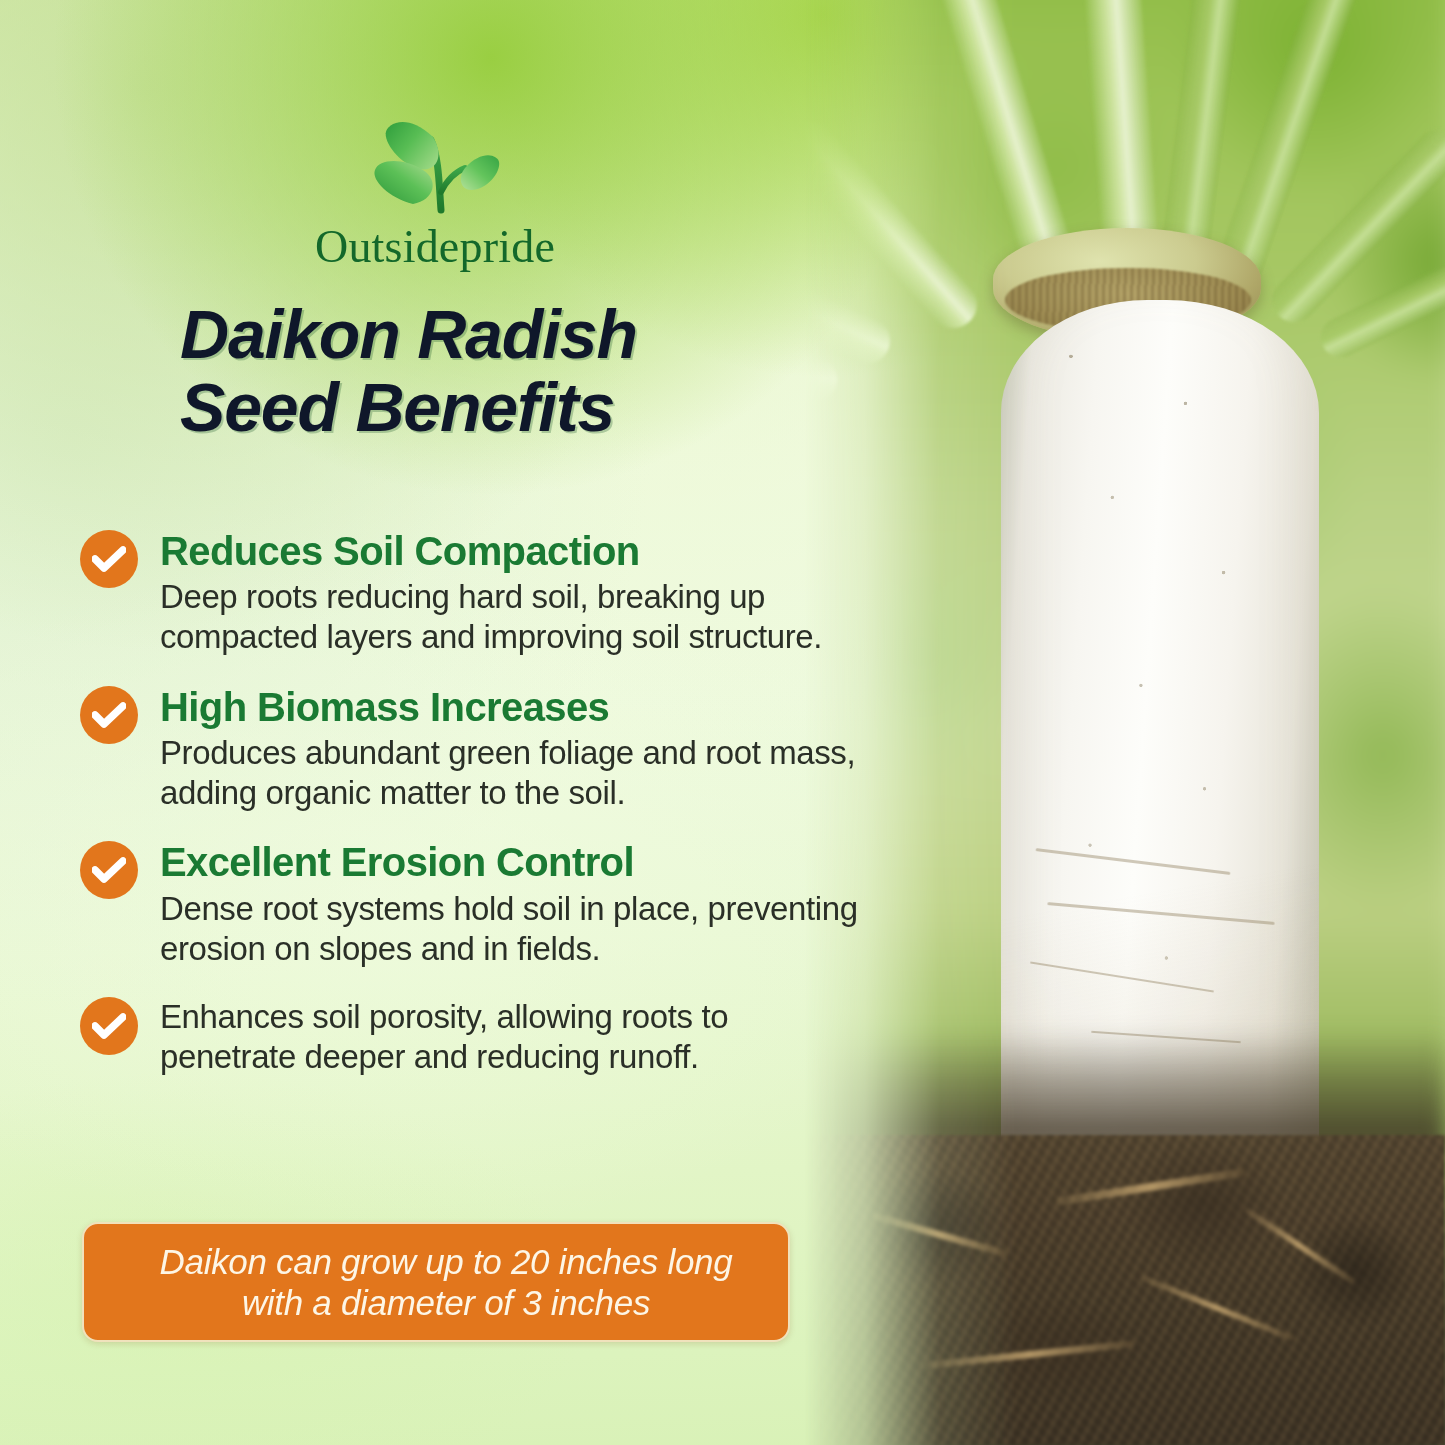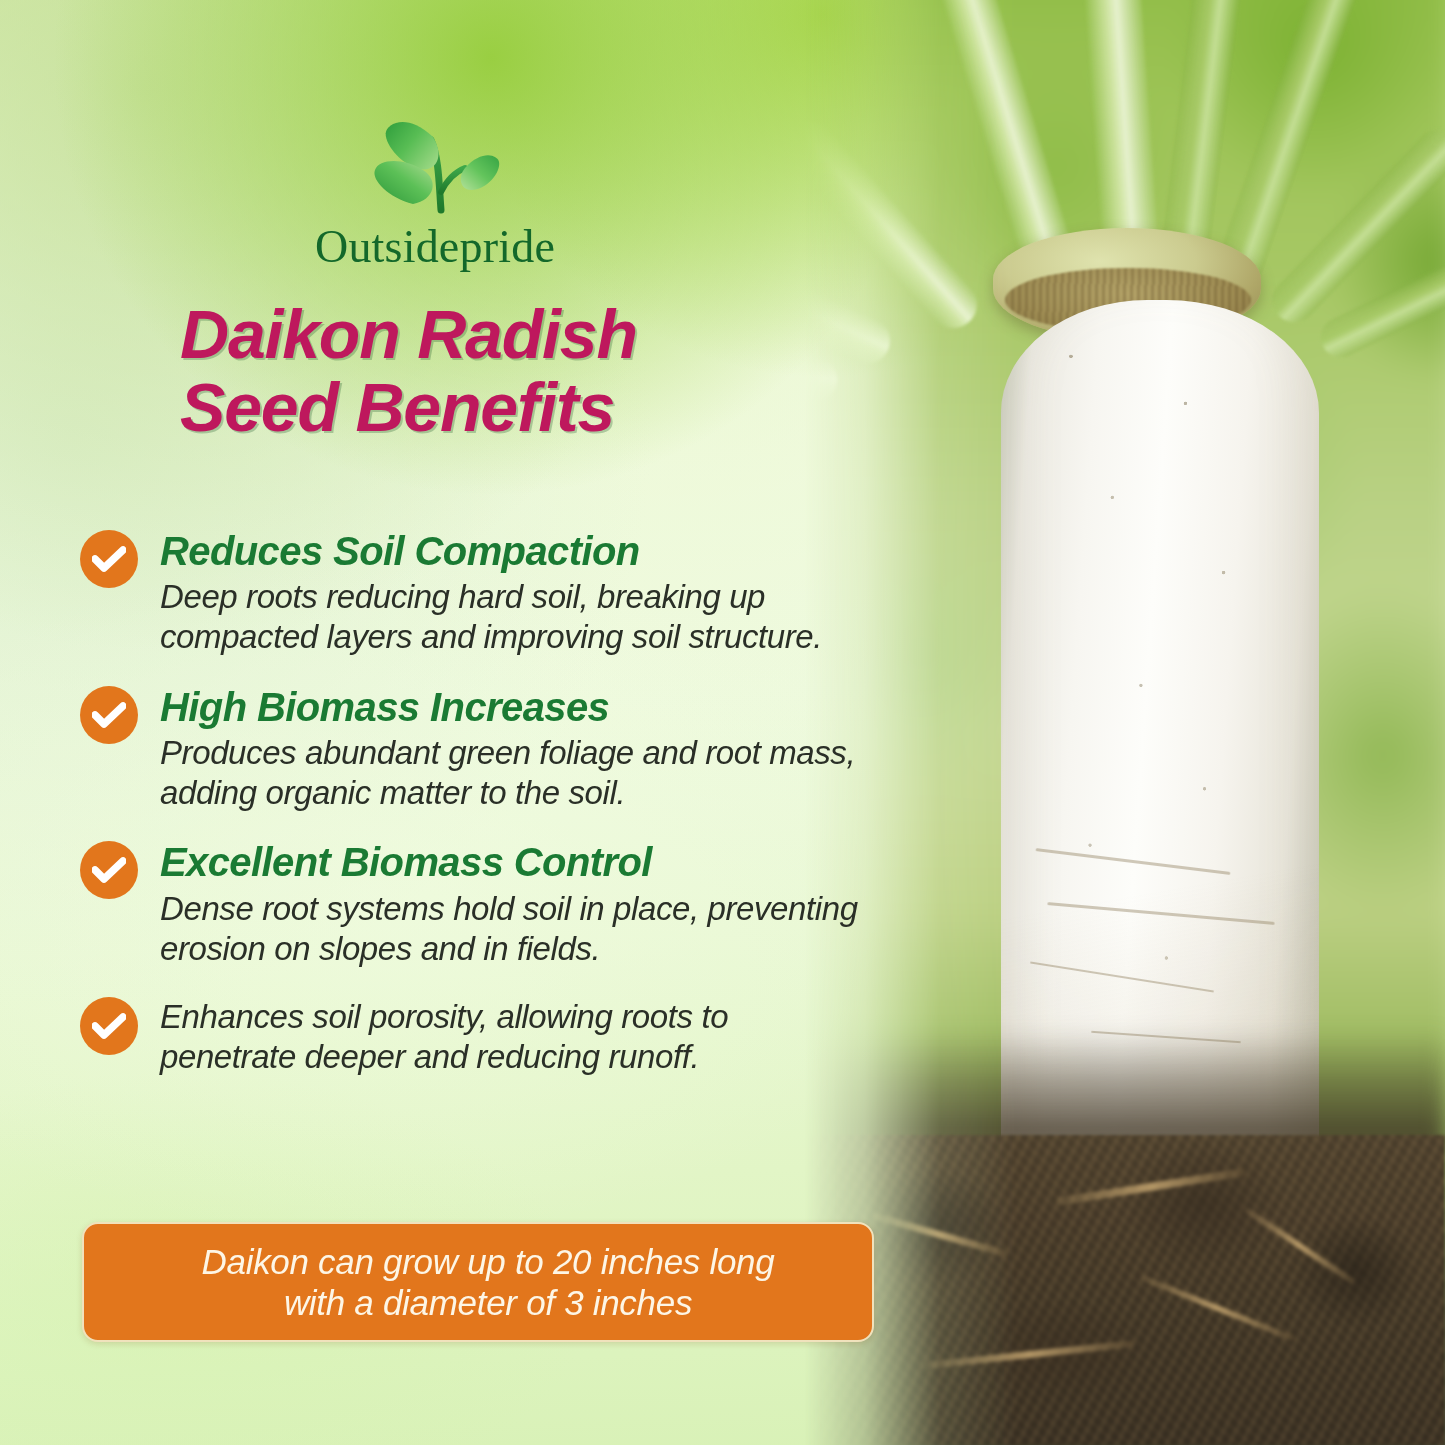--- a/index.html
+++ b/index.html
@@ -189,21 +189,21 @@
   
   .title{
     position:absolute;
     left:180px; top:298px;
     width:640px;
     font-size:68px;
     line-height:1.07;
     font-weight:bold;
     font-style:italic;
     letter-spacing:-1.2px;
-    color:#be185d;
+    color:#0f172a;
     text-shadow:2px 2px 0 rgba(28,90,42,.28);
   }
 
   
   .benefits{
     position:absolute;
     left:80px; top:528px;
     width:830px;
   }
   .benefit{
@@ -215,21 +215,21 @@
   }
   .check{
     flex:0 0 auto;
     width:58px; height:58px;
     border-radius:50%;
     background:#E2761C;
     display:flex; align-items:center; justify-content:center;
     margin-top:2px;
   }
   .check svg{ display:block; }
-  .b-text{ flex:1 1 auto; padding-top:2px;font-style:italic; }
+  .b-text{ flex:1 1 auto; padding-top:2px; }
   .b-title{
     font-size:40px;
     font-weight:bold;
     letter-spacing:-.6px;
     color:#1a7a33;
     line-height:1.08;
     margin-bottom:4px;
   }
   .b-desc{
     font-size:33px;
@@ -237,21 +237,21 @@
     letter-spacing:-.4px;
     color:#2a2f27;
     font-weight:400;
     max-width:700px;
   }
 
   
   .callout{
     position:absolute;
     left:82px; top:1222px;
-    width:792px; height:120px;
+    width:708px; height:120px;
     background:#E2761C;
     border:2px solid #f0e2bc;
     border-radius:16px;
     display:flex; align-items:center; justify-content:center;
     text-align:center;
     box-shadow:0 2px 6px rgba(120,70,16,.18);
     padding-left:20px;
   }
   .callout-text{
     font-size:35px;
@@ -368,21 +368,21 @@
       </div>
     </div>
 
     <div class="benefit">
       <div class="check">
         <svg width="34" height="26" viewBox="0 0 34 26">
             <path d="M3 13 L12 22 L31 4" fill="none" stroke="#ffffff" stroke-width="7.5" stroke-linecap="round" stroke-linejoin="round"></path>
           </svg>
       </div>
       <div class="b-text">
-        <div class="b-title">Excellent Biomass Control</div>
+        <div class="b-title">Excellent Erosion Control</div>
         <div class="b-desc">Dense root systems hold soil in place, preventing erosion on slopes and in fields.</div>
       </div>
     </div>
 
     <div class="benefit">
       <div class="check">
         <svg width="34" height="26" viewBox="0 0 34 26">
             <path d="M3 13 L12 22 L31 4" fill="none" stroke="#ffffff" stroke-width="7.5" stroke-linecap="round" stroke-linejoin="round"></path>
           </svg>
       </div>

